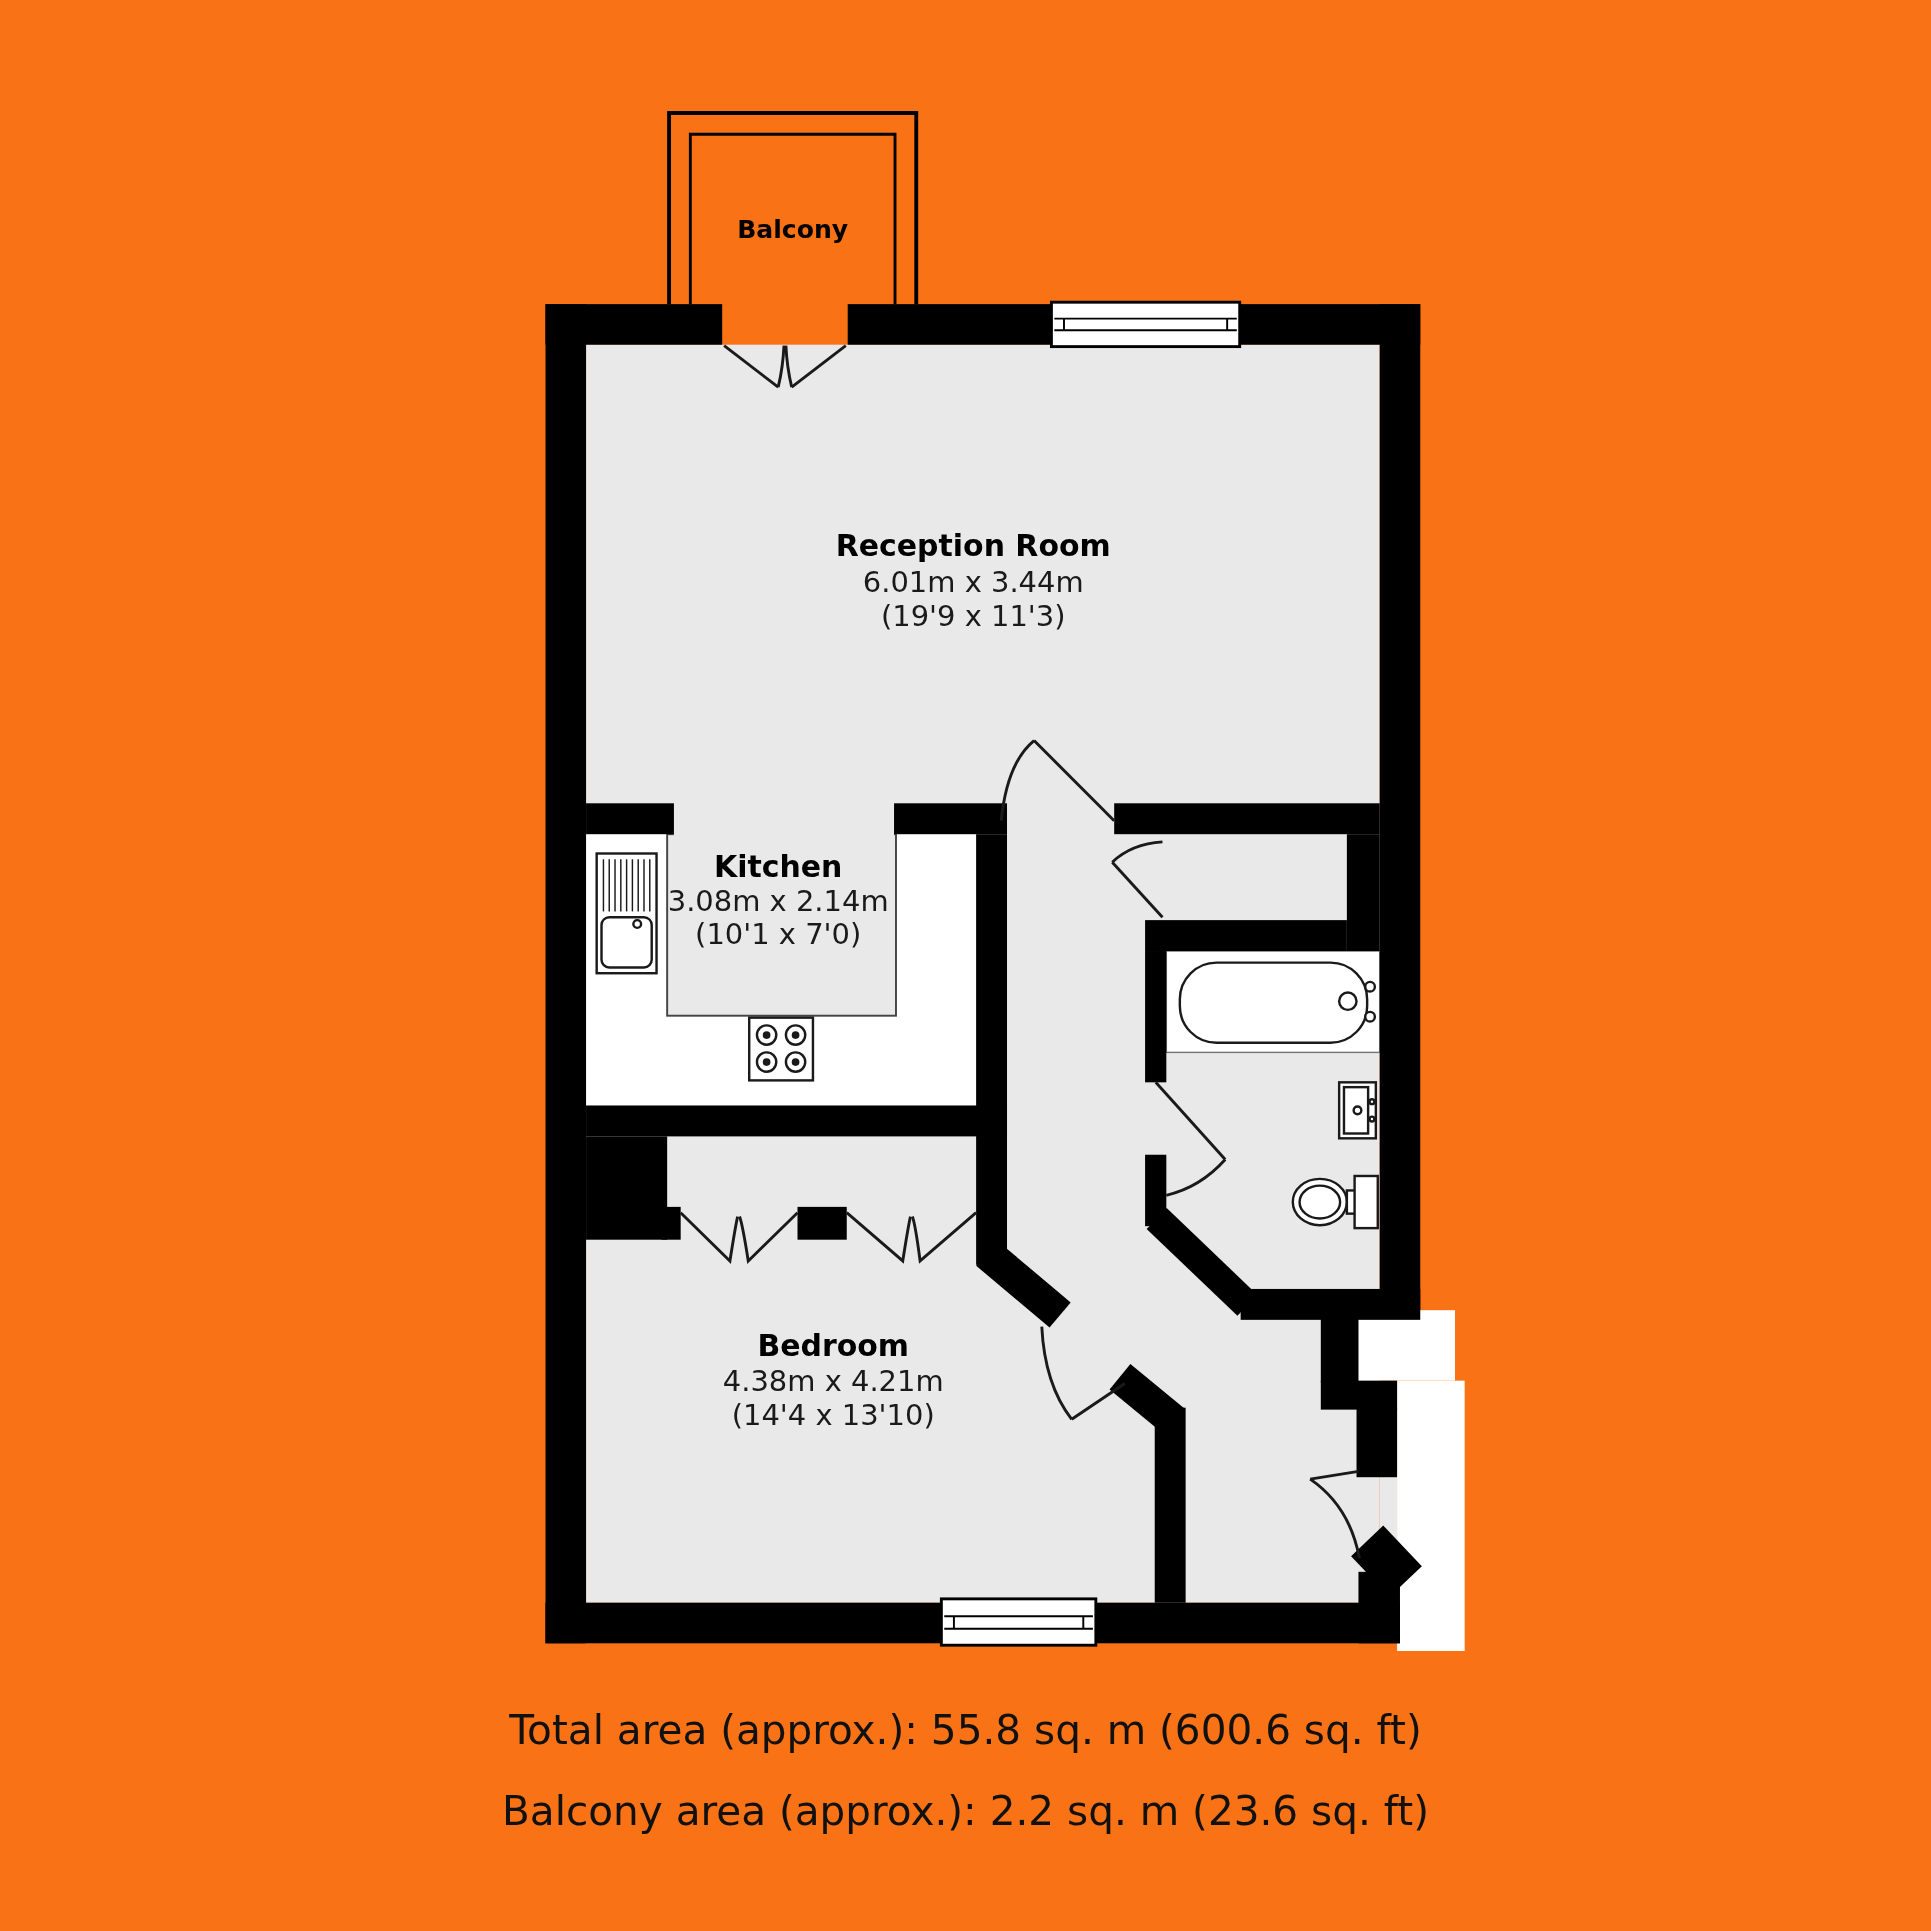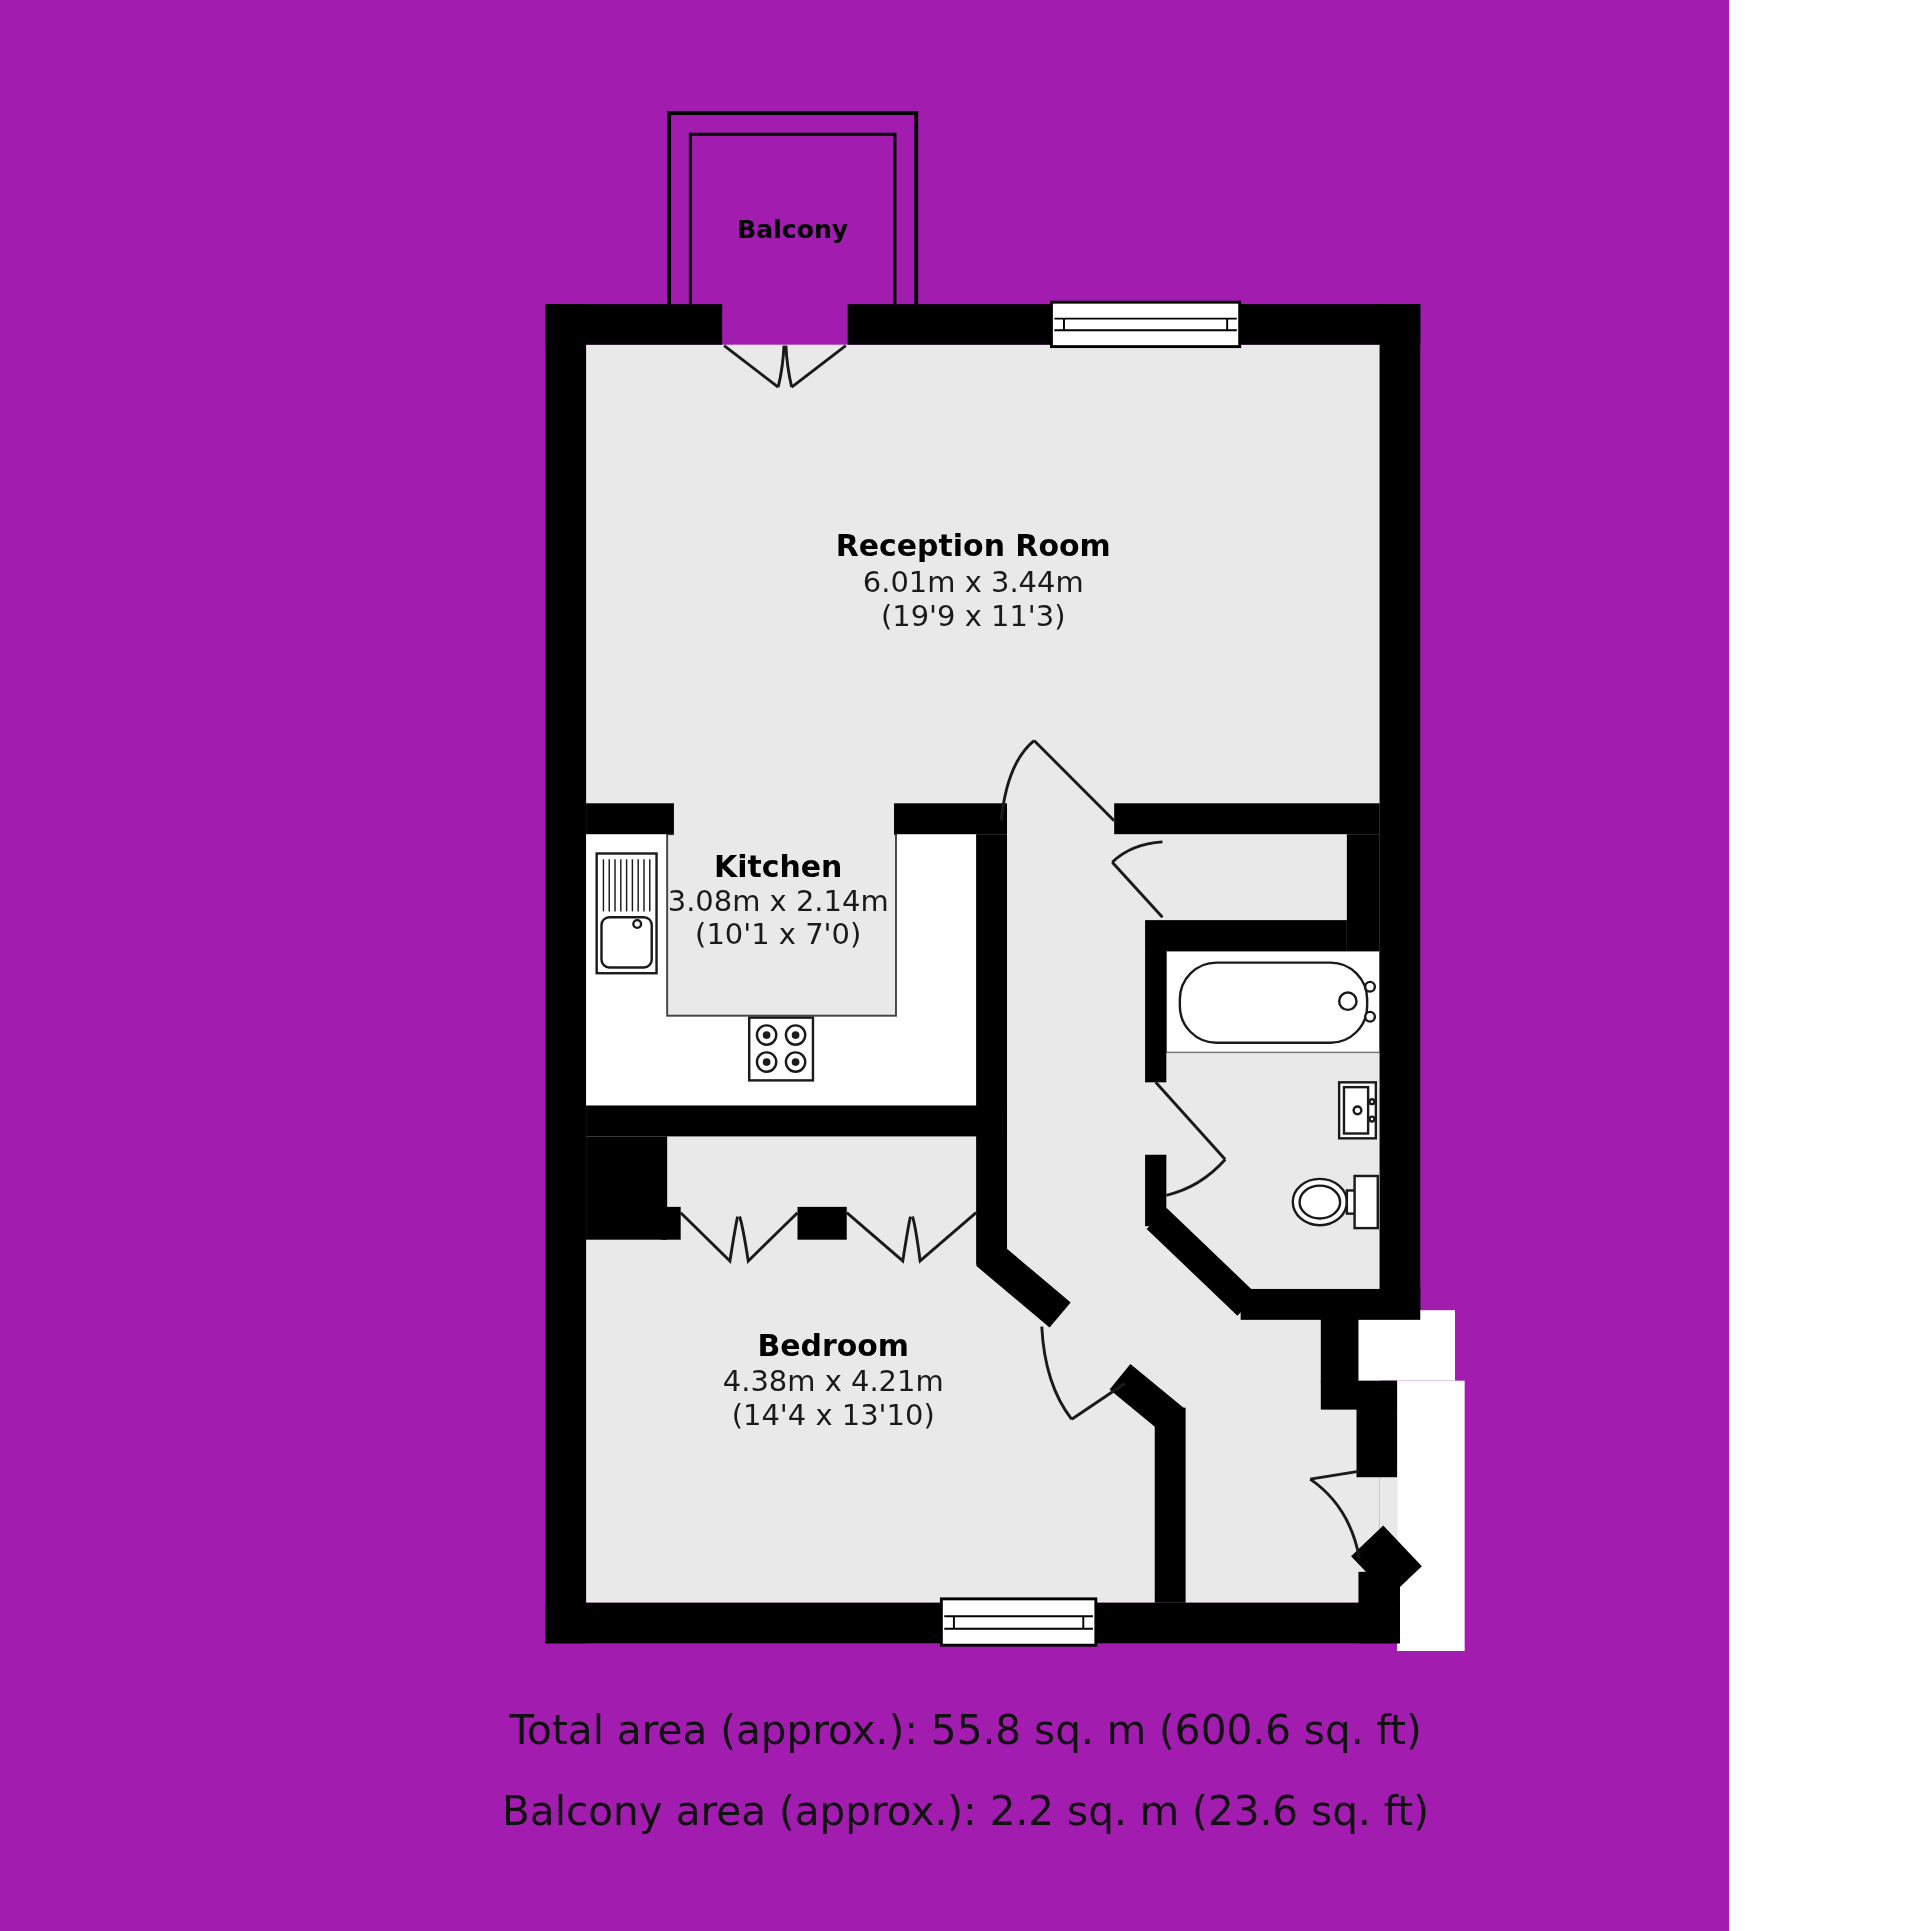--- a/index.html
+++ b/index.html
@@ -1,16 +1,16 @@
 <!DOCTYPE html>
 <html><head>
 <meta charset="utf-8">
 <style>
   html,body{margin:0;padding:0;background:#ffffff;}
-  .page{width:1729px;height:1931px;background:#a21caf;position:relative;font-family:"DejaVu Sans",sans-serif;text-align:center;}
+  .page{width:1931px;height:1931px;background:#f97316;position:relative;font-family:"DejaVu Sans",sans-serif;text-align:center;}
   svg{display:block;}
   .room-label{font-family:"DejaVu Sans",sans-serif;font-weight:bold;font-size:31px;fill:#000000;text-anchor:middle;}
   .room-dim{font-family:"DejaVu Sans",sans-serif;font-size:30px;fill:#1a1a1a;text-anchor:middle;}
   .balcony-label{font-family:"DejaVu Sans",sans-serif;font-weight:bold;font-size:26px;fill:#000000;text-anchor:middle;}
   .footer-text{font-family:"DejaVu Sans",sans-serif;font-size:42px;fill:#111111;text-anchor:middle;}
   .wall{fill:#000000;stroke:none;}
   .wallline{stroke:#000000;fill:none;}
   .thin{stroke:#1a1a1a;stroke-width:3;fill:none;}
   .fixture{stroke:#1a1a1a;stroke-width:2.5;fill:#ffffff;}
   .floor{fill:#e9e9e9;}

